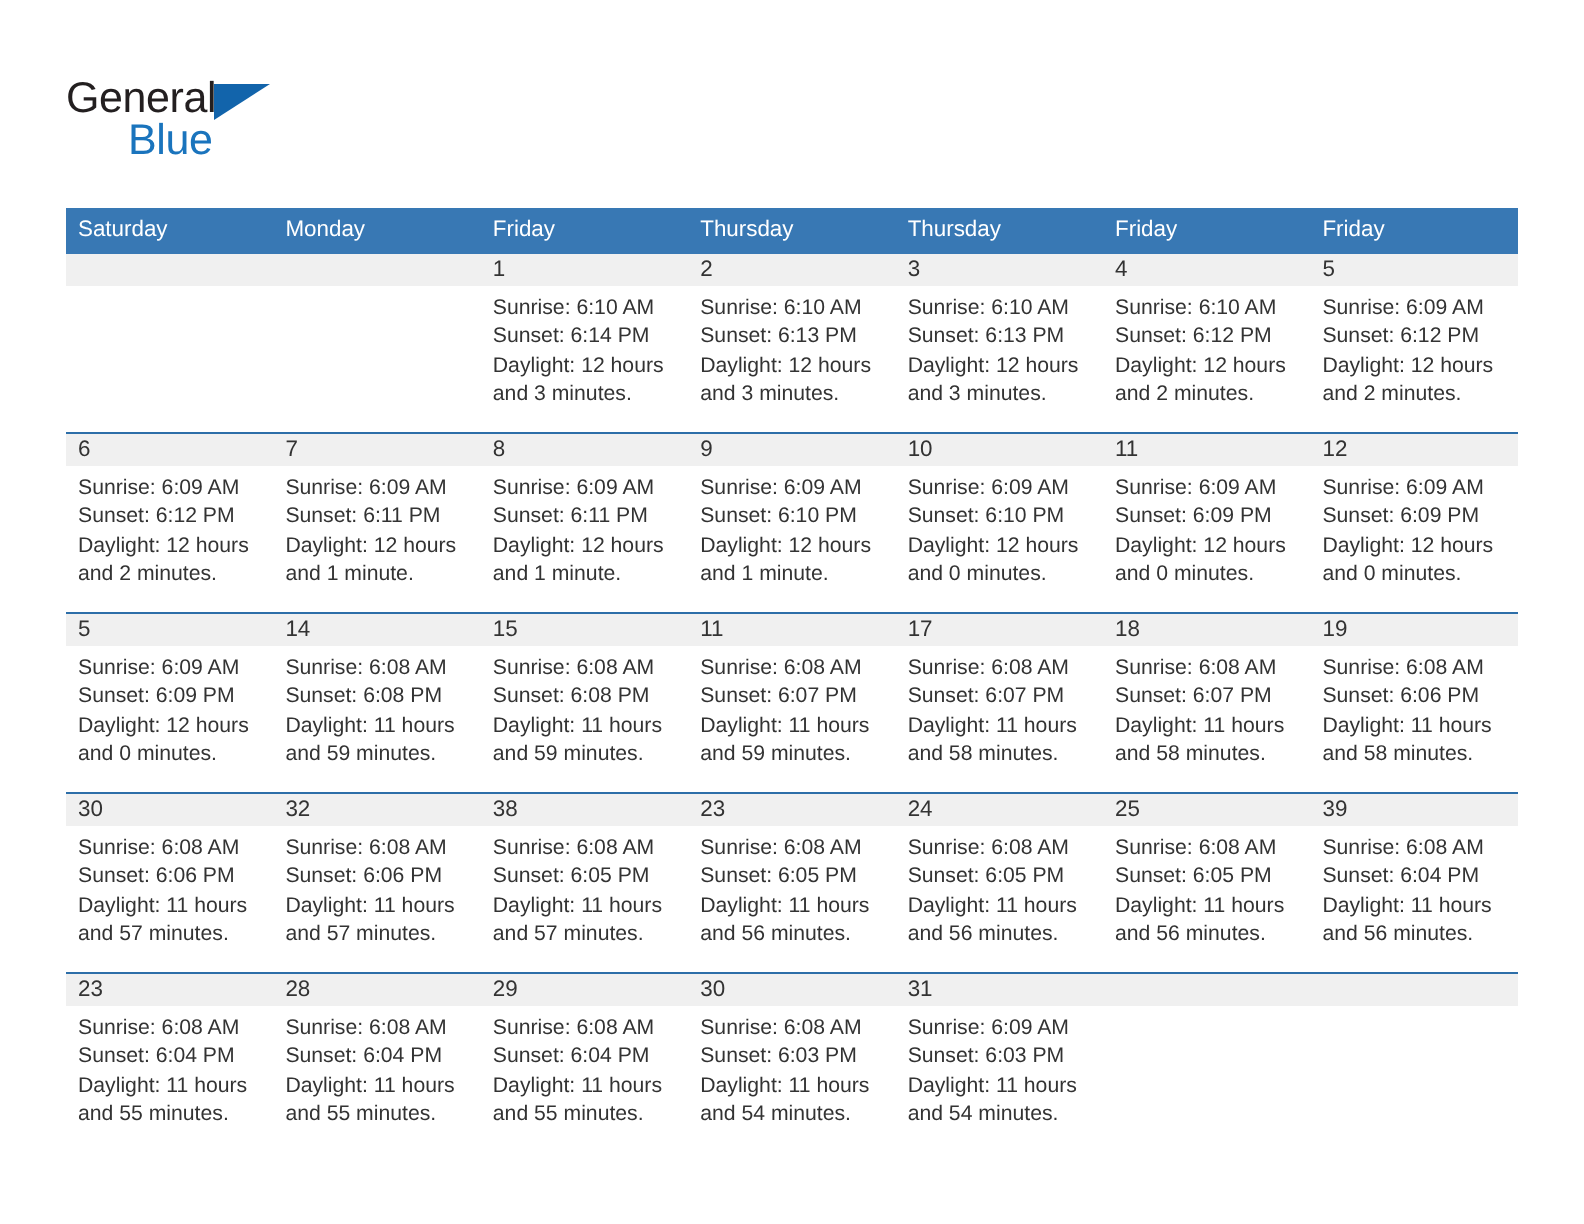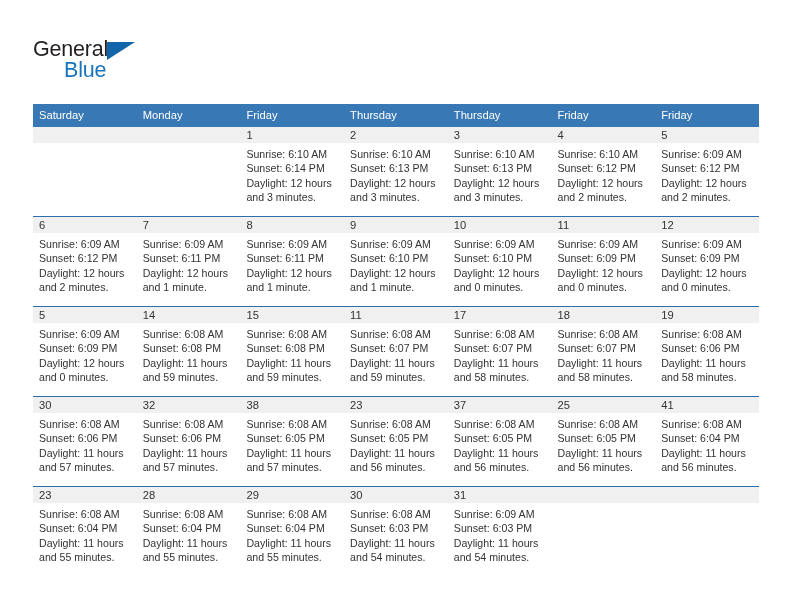--- a/index.html
+++ b/index.html
@@ -409,41 +409,41 @@
               <div class="daynum-band">23</div>
               <div class="cell-body">
                 <div>Sunrise: 6:08 AM</div>
                 <div>Sunset: 6:05 PM</div>
                 <div class="daylight">Daylight: 11 hours and 56 minutes.</div>
               </div>
             </div>
           </td>
           <td>
             <div class="cell">
-              <div class="daynum-band">37</div>
+              <div class="daynum-band">24</div>
               <div class="cell-body">
                 <div>Sunrise: 6:08 AM</div>
                 <div>Sunset: 6:05 PM</div>
                 <div class="daylight">Daylight: 11 hours and 56 minutes.</div>
               </div>
             </div>
           </td>
           <td>
             <div class="cell">
               <div class="daynum-band">25</div>
               <div class="cell-body">
                 <div>Sunrise: 6:08 AM</div>
                 <div>Sunset: 6:05 PM</div>
                 <div class="daylight">Daylight: 11 hours and 56 minutes.</div>
               </div>
             </div>
           </td>
           <td>
             <div class="cell">
-              <div class="daynum-band">41</div>
+              <div class="daynum-band">39</div>
               <div class="cell-body">
                 <div>Sunrise: 6:08 AM</div>
                 <div>Sunset: 6:04 PM</div>
                 <div class="daylight">Daylight: 11 hours and 56 minutes.</div>
               </div>
             </div>
           </td>
         </tr>
         <tr class="week-row">
           <td>

